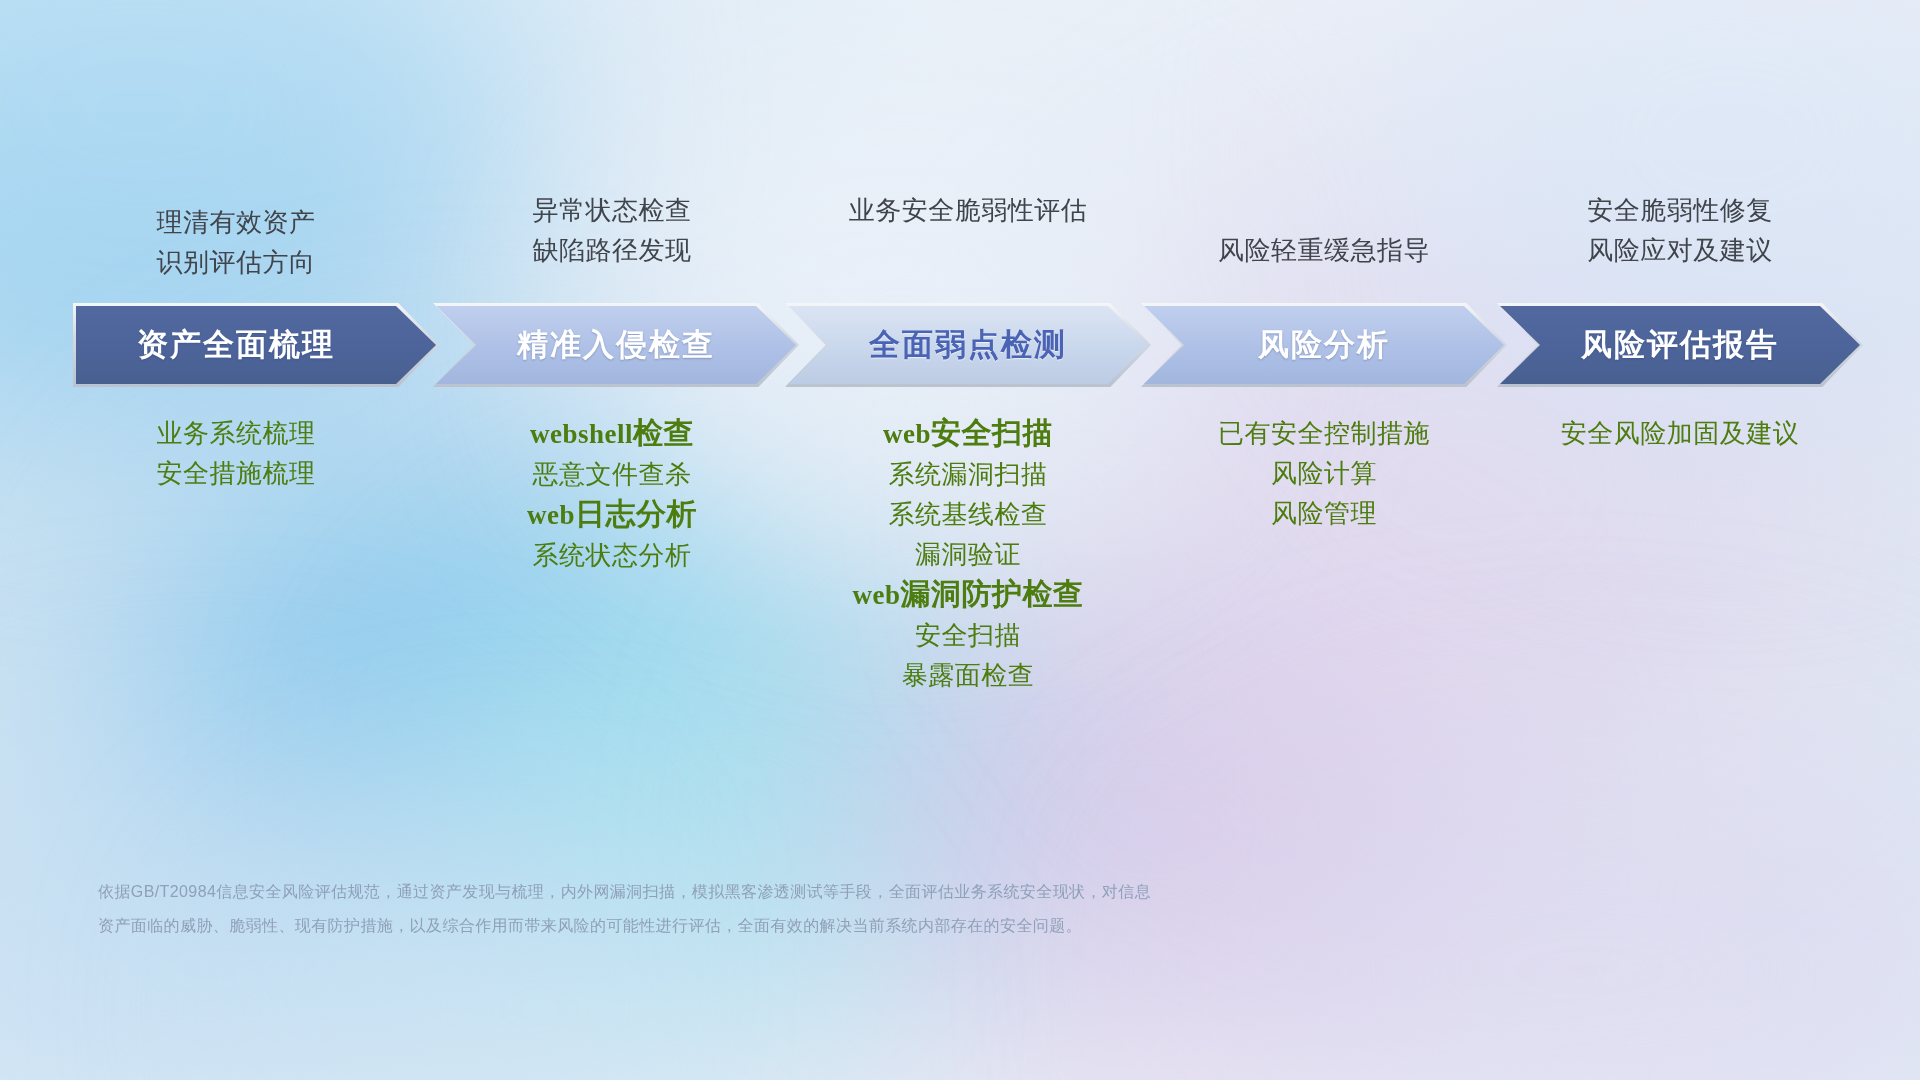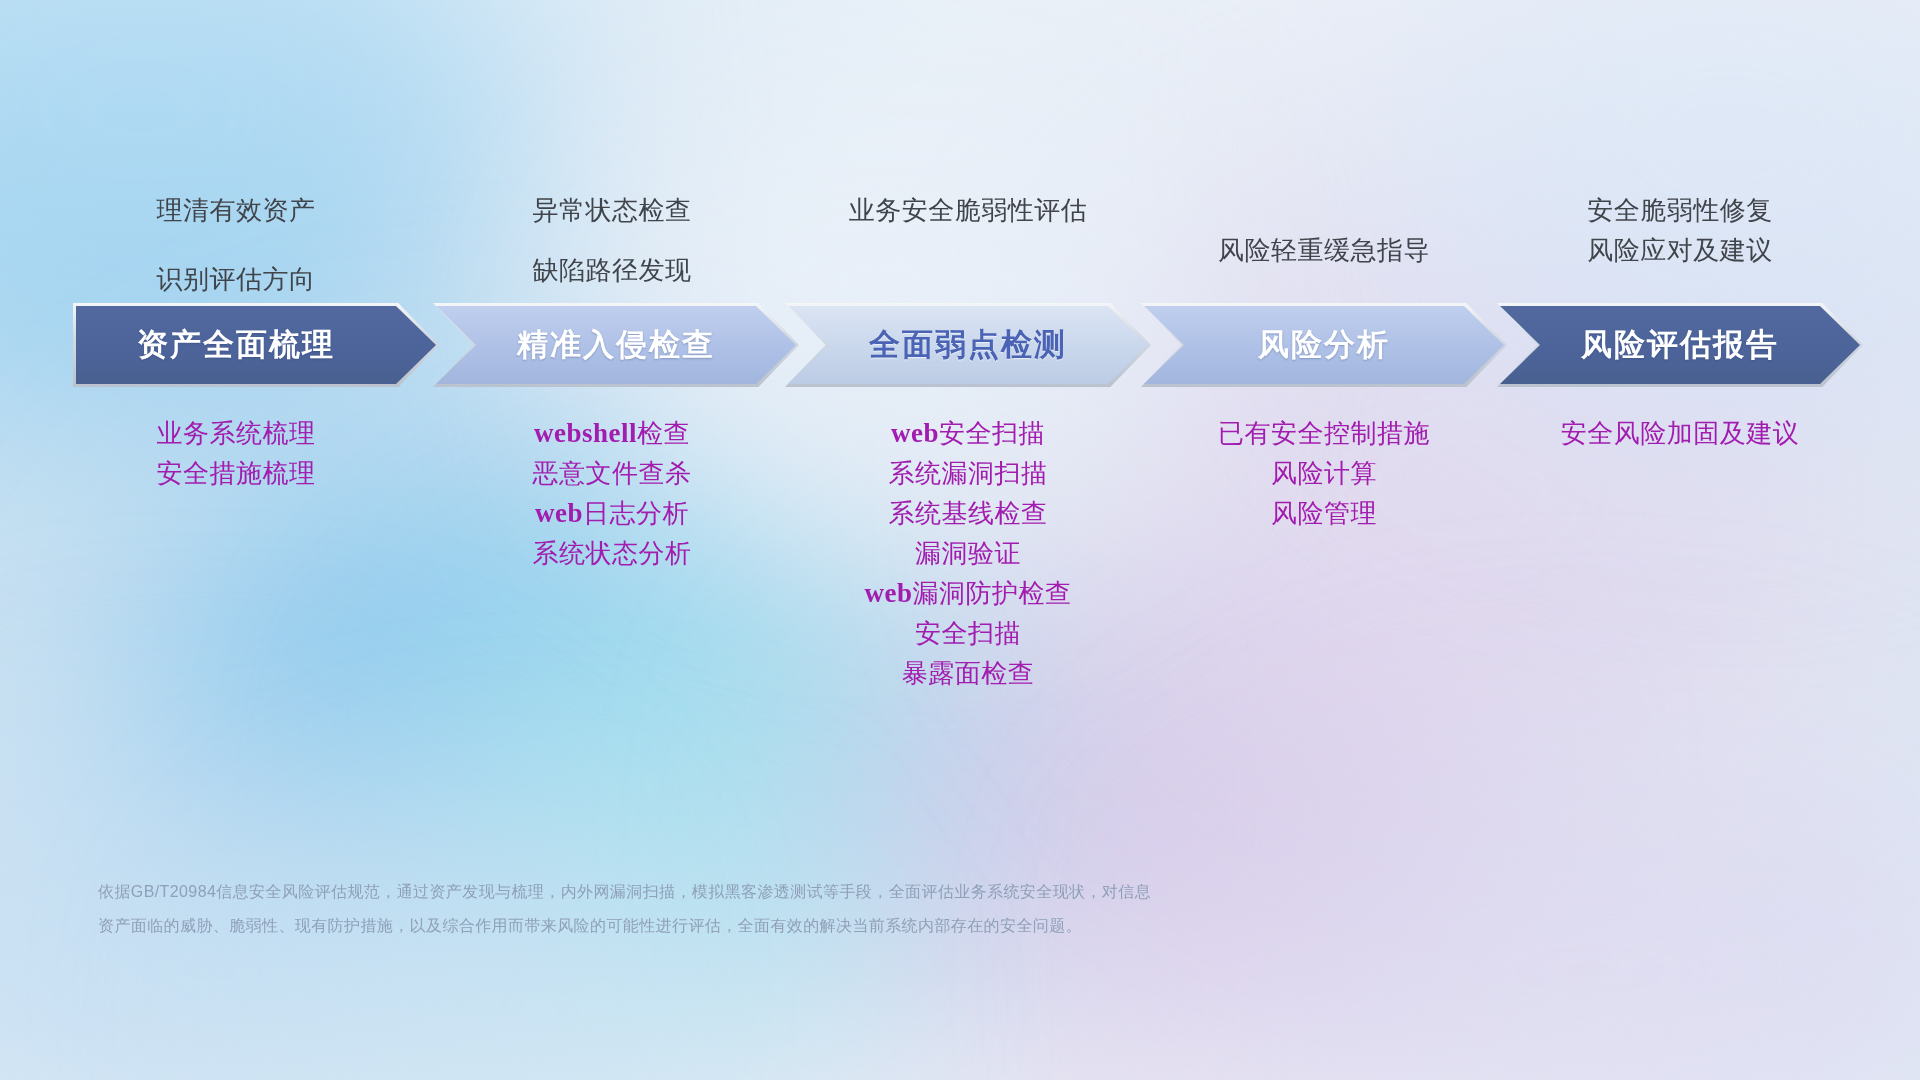--- a/index.html
+++ b/index.html
@@ -108,33 +108,33 @@
     background: linear-gradient(180deg, #f4f6f8 0%, #d4dae2 40%, #b9c2ce 100%);
     z-index: 0;
   }
   .chev .fill { position: absolute; inset: 0; z-index: 1; }
 
   
   #bottom-lists { top: 413px; }
   .item-line {
     font-size: 26px;
     line-height: 40px;
-    color: #a21caf;
+    color: #4d7c0f;
     white-space: nowrap;
     letter-spacing: .5px;
   }
   .item-line.strong {
     font-family: "Liberation Serif", "DejaVu Serif", serif;
     font-weight: bold;
     font-size: 27px;
   }
   .item-line.strong .cjk {
     font-family: "Liberation Sans", "DejaVu Sans", sans-serif;
-    font-weight: normal;
-    font-size: 26px;
+    font-weight: bold;
+    font-size: 30px;
   }
 
   
   #footer {
     position: absolute;
     left: 98px;
     top: 875px;
     width: 1540px;
     font-size: 16px;
     line-height: 34px;
@@ -157,25 +157,25 @@
       <div class="blob b5"></div>
       <div class="blob b6"></div>
     <div class="blob b7"></div>
       <div class="blob b8"></div>
       <div class="blob b9"></div>
     <div class="blob b10"></div>
   </div>
   <div class="bg-layer bg-veil"></div>
 
   <div class="cols" id="top-notes">
-      <div class="col" style="position: absolute; left: 236px; transform: translateX(-50%); top: 0px; gap: 29px;">
+      <div class="col" style="position: absolute; left: 236px; transform: translateX(-50%); top: 12px;">
         <div class="note-line">理清有效资产</div>
         <div class="note-line">识别评估方向</div>
       </div>
-      <div class="col" style="position: absolute; left: 612px; transform: translateX(-50%); top: 0px; gap: 20px;">
+      <div class="col" style="position: absolute; left: 612px; transform: translateX(-50%); top: 0px;">
         <div class="note-line">异常状态检查</div>
         <div class="note-line">缺陷路径发现</div>
       </div>
       <div class="col" style="position: absolute; left: 968px; transform: translateX(-50%); top: 0px;">
         <div class="note-line">业务安全脆弱性评估</div>
       </div>
       <div class="col" style="position: absolute; left: 1324px; transform: translateX(-50%); top: 40px;">
         <div class="note-line">风险轻重缓急指导</div>
       </div>
       <div class="col" style="position: absolute; left: 1680px; transform: translateX(-50%); top: 0px;">

